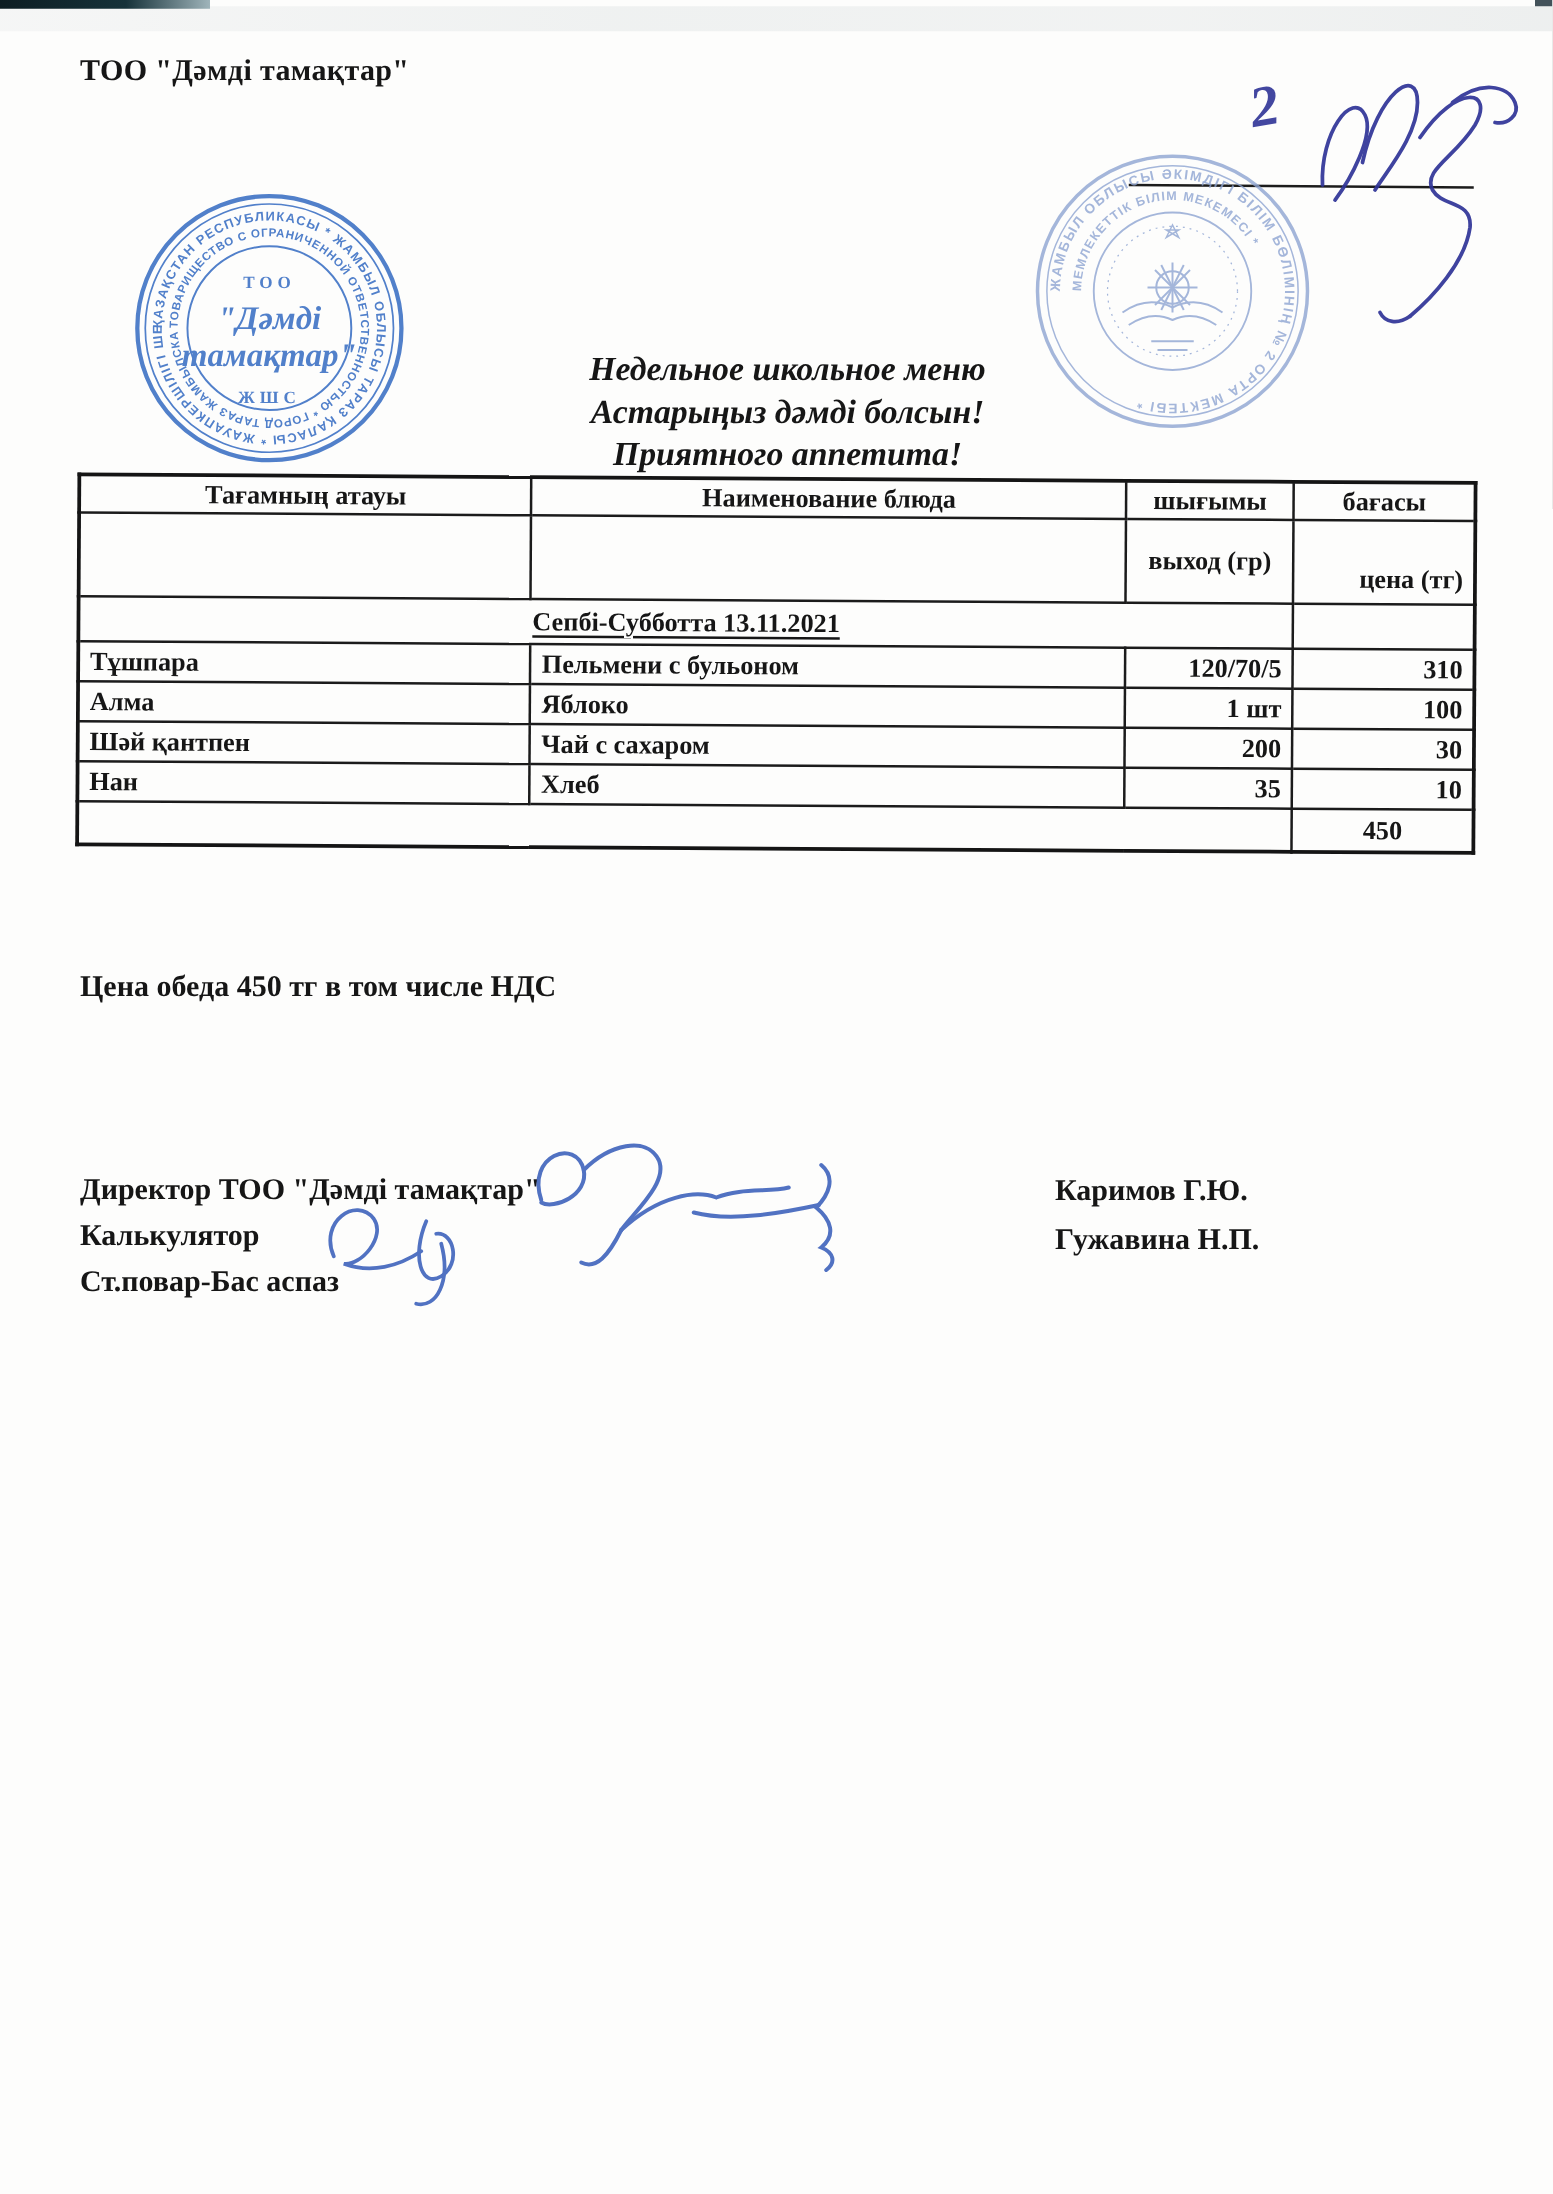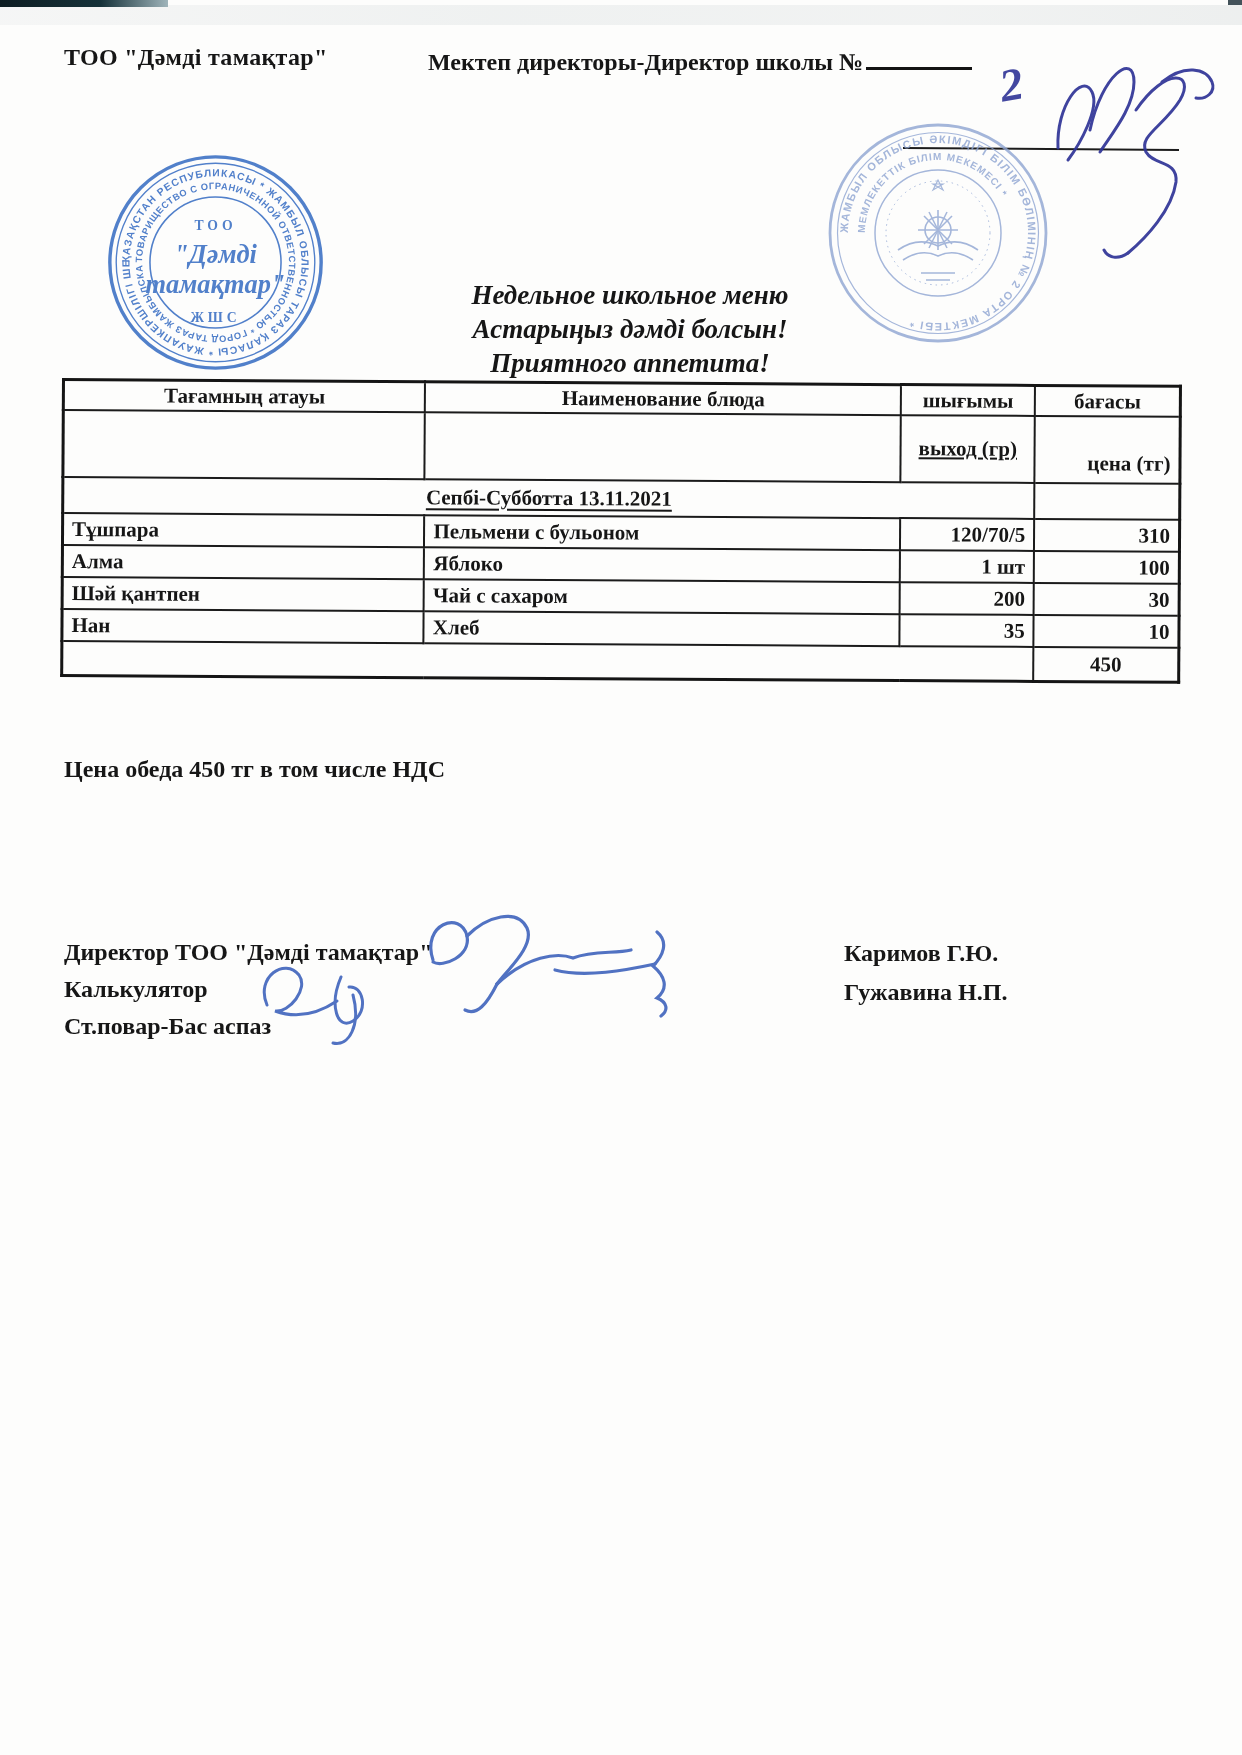--- a/index.html
+++ b/index.html
@@ -28,50 +28,49 @@
   .menu-table{
     position:absolute;left:62px;top:378px;width:1120px;
     border-collapse:collapse;table-layout:fixed;
     font-weight:bold;font-size:21px;transform:rotate(0.35deg);transform-origin:0 0;
   }
   .menu-table td,.menu-table th{border:2px solid #1b1b1b;padding:1px 8px;vertical-align:middle;}
   .menu-table{border:3px solid #151515;}
   .col-name{width:32.4%;} .col-dish{width:42.6%;} .col-out{width:12%;} .col-price{width:13%;}
   .hrow th{height:26px;text-align:center;font-weight:bold;}
   .h2row td{height:58px;}
-  .h2row .sub-out{text-align:center;text-decoration:underline;}
+  .h2row .sub-out{text-align:center;}
   .h2row .sub-price{text-align:right;vertical-align:bottom;padding-bottom:6px;}
   .date-row td{height:32px;}
   .date-row .date-cell{text-align:center;}
   .date-cell span{text-decoration:underline;text-underline-offset:4px;}
   .item-row td{height:28px;}
   .item-row .c-num{text-align:right;}
   .total-row td{height:30px;text-align:center;}
 
-  .note{position:absolute;left:64px;top:756px;font-size:24px;font-weight:bold;}
+  .note{position:absolute;left:64px;top:777px;font-size:24px;font-weight:bold;}
 
   .sig-left{position:absolute;left:64px;top:934px;font-size:24px;font-weight:bold;line-height:37px;}
   .sig-names{position:absolute;left:844px;top:934px;font-size:24px;font-weight:bold;line-height:39px;}
 
   .stamp{position:absolute;}
   .ink{position:absolute;}
 </style>
 </head>
 <body>
 
 <div class="page">
 
   <div class="scan-band"></div>
   <div class="scan-strip"></div>
   <div class="scan-dot"></div>
 
   <div class="company">ТОО "Дәмді тамақтар"</div>
 
   <div class="approval">
-    <div><span>Мектеп директоры-Директор школы №</span><span class="blank-line"></span></div>
   </div>
   <div class="underline2"></div>
   <div class="handwritten-2">2</div>
 
   <svg class="stamp" style="left:103px;top:150px;" width="225" height="225" viewBox="0 0 230 230" opacity="0.88">
     <defs>
       <path id="lsO" d="M 27,115 A 88,88 0 1 1 203,115 A 88,88 0 1 1 27,115" fill="none"></path>
       <path id="lsI" d="M 40,115 A 75,75 0 1 1 190,115 A 75,75 0 1 1 40,115" fill="none"></path>
     </defs>
     <g stroke="#3a6fc4" fill="none">

